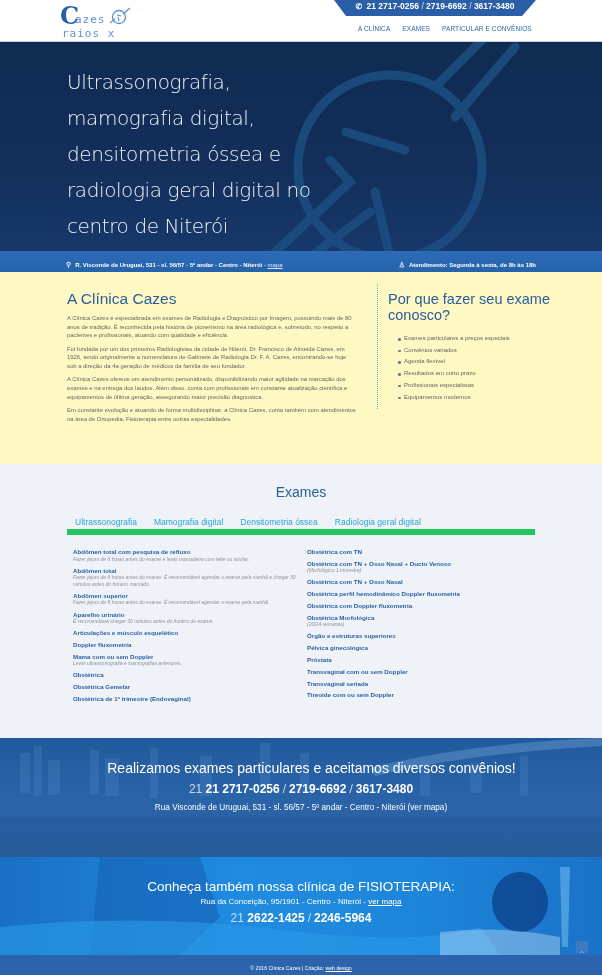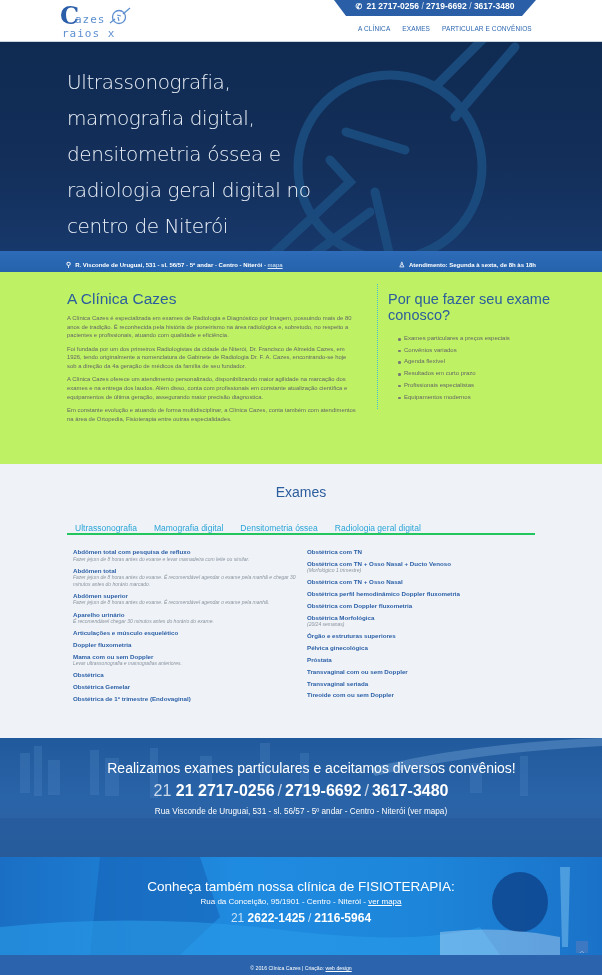--- a/index.html
+++ b/index.html
@@ -27,49 +27,49 @@
   .hero { position: relative; height: 209px; background: linear-gradient(180deg,#0f2b52 0%, #132f5a 60%, #17386b 100%); overflow: hidden; }
   .hero svg.bg { position: absolute; left: 230px; top: 0; }
   .hero h1 { position: absolute; left: 67px; top: 22px; width: 260px; font-family: "DejaVu Sans", sans-serif; font-weight: 200; font-size: 20px; line-height: 36px; color: #eef3fa; letter-spacing: -0.4px; }
 
   .infobar { height: 21px; background: linear-gradient(180deg,#2e6bb8,#2563ac); display: flex; align-items: center; justify-content: space-between; padding: 0 66px; }
   .infobar span, .infobar a { font-family: "Liberation Sans", sans-serif; font-size: 6px; color: #fff; font-weight: bold; white-space: nowrap; }
   .infobar a { font-weight: normal; text-decoration: underline; color: #dce8f7; }
   .infobar .ico { font-size: 7px; margin-right: 4px; opacity: .9; }
 
   
-  .about { position: relative; height: 192px; background: #bef264; }
+  .about { position: relative; height: 192px; background: #fef9c3; }
   .about-left { position: absolute; left: 67px; top: 18px; width: 290px; }
   .about-left h2 { font-family: "Liberation Sans", sans-serif; font-weight: normal; font-size: 15.5px; color: #2c5d9d; margin-bottom: 6px; }
   .about-left p { font-family: "Liberation Sans", sans-serif; font-size: 5.9px; line-height: 8.7px; color: #666; margin-bottom: 4.5px; }
   .divider-dots { position: absolute; left: 377px; top: 12px; height: 125px; border-left: 1px dotted #44c0d0; }
   .about-right { position: absolute; left: 388px; top: 19px; width: 200px; }
   .about-right h2 { font-family: "Liberation Sans", sans-serif; font-weight: normal; font-size: 14.5px; line-height: 16px; color: #2c5d9d; margin-bottom: 10px; }
   .about-right ul { list-style: none; padding-left: 10px; }
   .about-right li { font-family: "Liberation Sans", sans-serif; font-size: 6px; color: #666; line-height: 11.7px; position: relative; padding-left: 6px; }
   .about-right li::before { content: ""; position: absolute; left: 0; top: 5px; width: 2.5px; height: 2.5px; border-radius: 50%; background: #777; }
 
   
   .exames { position: relative; height: 274px; background: #eff3f8; }
   .exames h2 { position: absolute; top: 20px; width: 100%; text-align: center; font-family: "Liberation Sans", sans-serif; font-weight: normal; font-size: 14px; color: #2c5d9d; }
-  .tabs { position: absolute; left: 67px; top: 51px; width: 468px; height: 20px; border-bottom: 2px solid #22c55e; display: flex; align-items: flex-end; }
+  .tabs { position: absolute; left: 67px; top: 51px; width: 468px; height: 20px; border-bottom: 6px solid #22c55e; display: flex; }
   .tabs .tab { font-family: "Liberation Sans", sans-serif; font-size: 8.5px; color: #2aa4d6; padding: 2px 8px 0 8px; margin-right: 1px; white-space: nowrap; cursor: pointer; }
   .exam-col { position: absolute; top: 84px; width: 225px; }
   .exam-col.left { left: 73px; }
   .exam-col.right { left: 307px; }
   .exam-item { margin-bottom: 4.3px; }
   .exam-item .t { font-family: "Liberation Sans", sans-serif; font-size: 6.2px; font-weight: bold; color: #2b5fa6; line-height: 7.5px; display: block; }
   .exam-item .n { font-family: "Liberation Sans", sans-serif; font-size: 5px; font-style: italic; color: #8a939d; line-height: 6.8px; display: block; }
 
   
   .conv { position: relative; height: 119px; background: linear-gradient(180deg,#215a9c 0%, #2a64a8 50%, #2a5f9f 100%); overflow: hidden; text-align: center; }
   .conv .tex { position: absolute; inset: 0; opacity: .35; }
   .conv h3 { position: relative; margin-top: 22px; font-family: "Liberation Sans", sans-serif; font-weight: normal; font-size: 14px; color: #fff; margin-left: 21px; }
   .conv .sub { position: relative; font-family: "Liberation Sans", sans-serif; font-size: 8.3px; color: #fff; margin-top: 2px; }
-  .conv .phones { position: relative; margin-top: 6px; font-family: "Liberation Sans", sans-serif; font-size: 16px; color: #fff; font-weight: bold; }
+  .conv .phones { position: relative; margin-top: 6px; font-family: "Liberation Sans", sans-serif; font-size: 12px; color: #fff; font-weight: bold; }
   .conv .phones .ddd { font-weight: normal; opacity: .75; }
   .conv .phones .sep { font-weight: normal; opacity: .75; margin: 0 3px; }
   .conv .addr { position: relative; margin-top: 7px; font-family: "Liberation Sans", sans-serif; font-size: 8.2px; color: #fff; }
 
   
   .fisio { position: relative; height: 98px; background: linear-gradient(90deg,#1a6fc4 0%, #1f8be0 40%, #1d86da 70%, #1a72c8 100%); overflow: hidden; text-align: center; }
   .fisio .fig { position: absolute; inset: 0; }
   .fisio h3 { position: relative; margin-top: 22px; font-family: "Liberation Sans", sans-serif; font-weight: normal; font-size: 13.5px; color: #fff; }
   .fisio .addr { position: relative; margin-top: 3px; font-family: "Liberation Sans", sans-serif; font-size: 8px; color: #fff; }
   .fisio .addr a { color: #fff; text-decoration: underline; }
@@ -290,20 +290,20 @@
     <ellipse cx="520" cy="45" rx="28" ry="30" fill="#0d3f86" opacity=".75"></ellipse>
     <path d="M440 75 Q500 68 560 80 L560 98 L440 98 Z" fill="#e6f2fc" opacity=".35"></path>
     <path d="M560 10 L570 10 L568 90 L562 90 Z" fill="#7ec4f2" opacity=".5"></path>
   </svg>
   <h3>Conheça também nossa clínica de FISIOTERAPIA:</h3>
   <div class="addr">
     <span>Rua da Conceição, 95/1901 - Centro - Niterói - </span><a>ver mapa</a>
   </div>
   <div class="phones">
     <span class="ddd">21</span>
-    <span>2622-1425</span><span class="sep">/</span><span>2116-5964</span>
+    <span>2622-1425</span><span class="sep">/</span><span>2246-5964</span>
   </div>
 </section>
 
 <footer class="footer">
   <span>© 2016 Clínica Cazes | Criação: </span><a>web design</a>
   <div class="to-top"><span>︿</span></div>
 </footer>
 
 </body></html>

